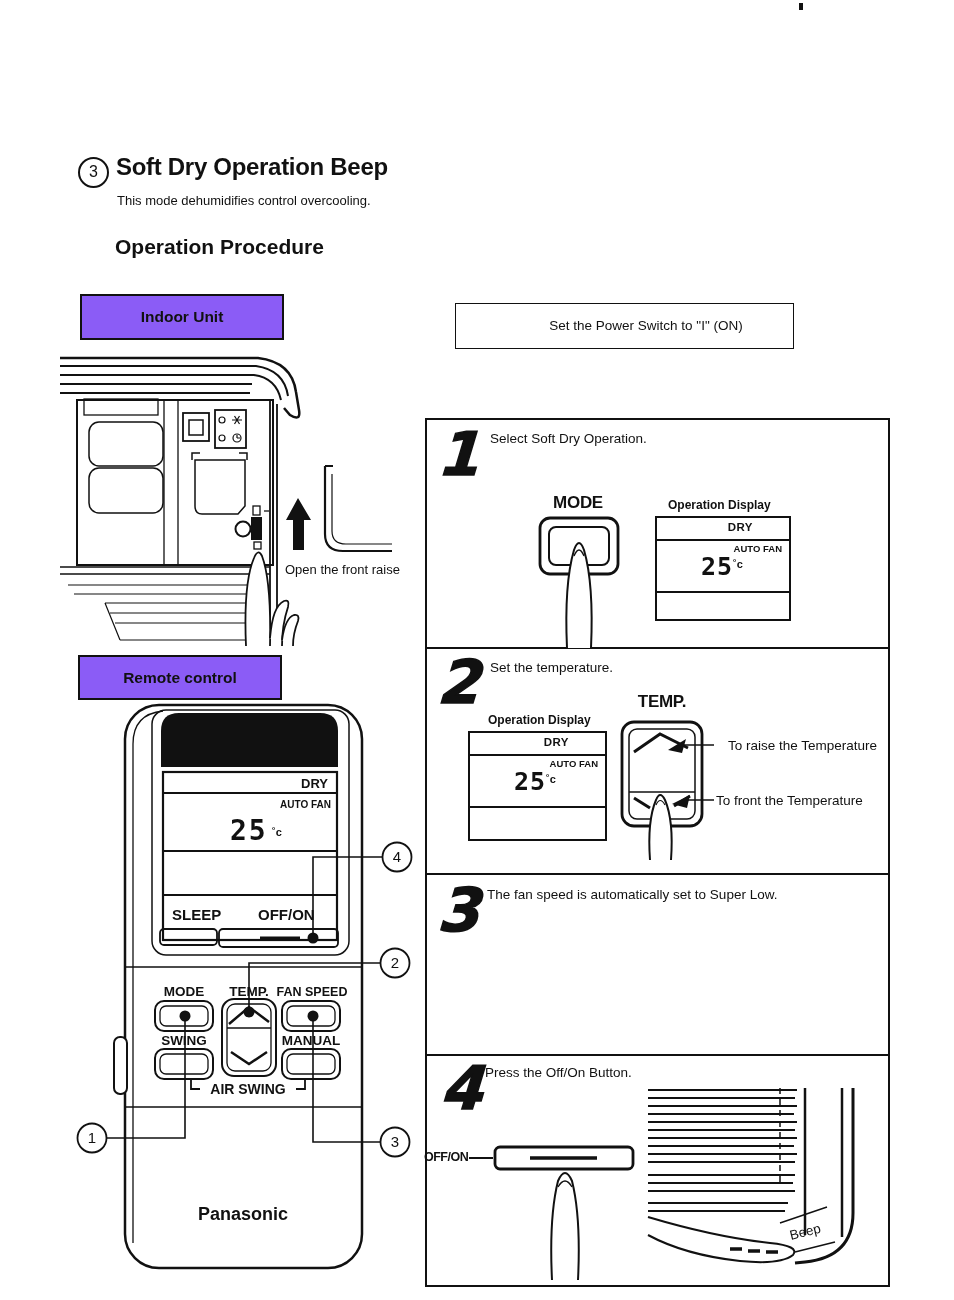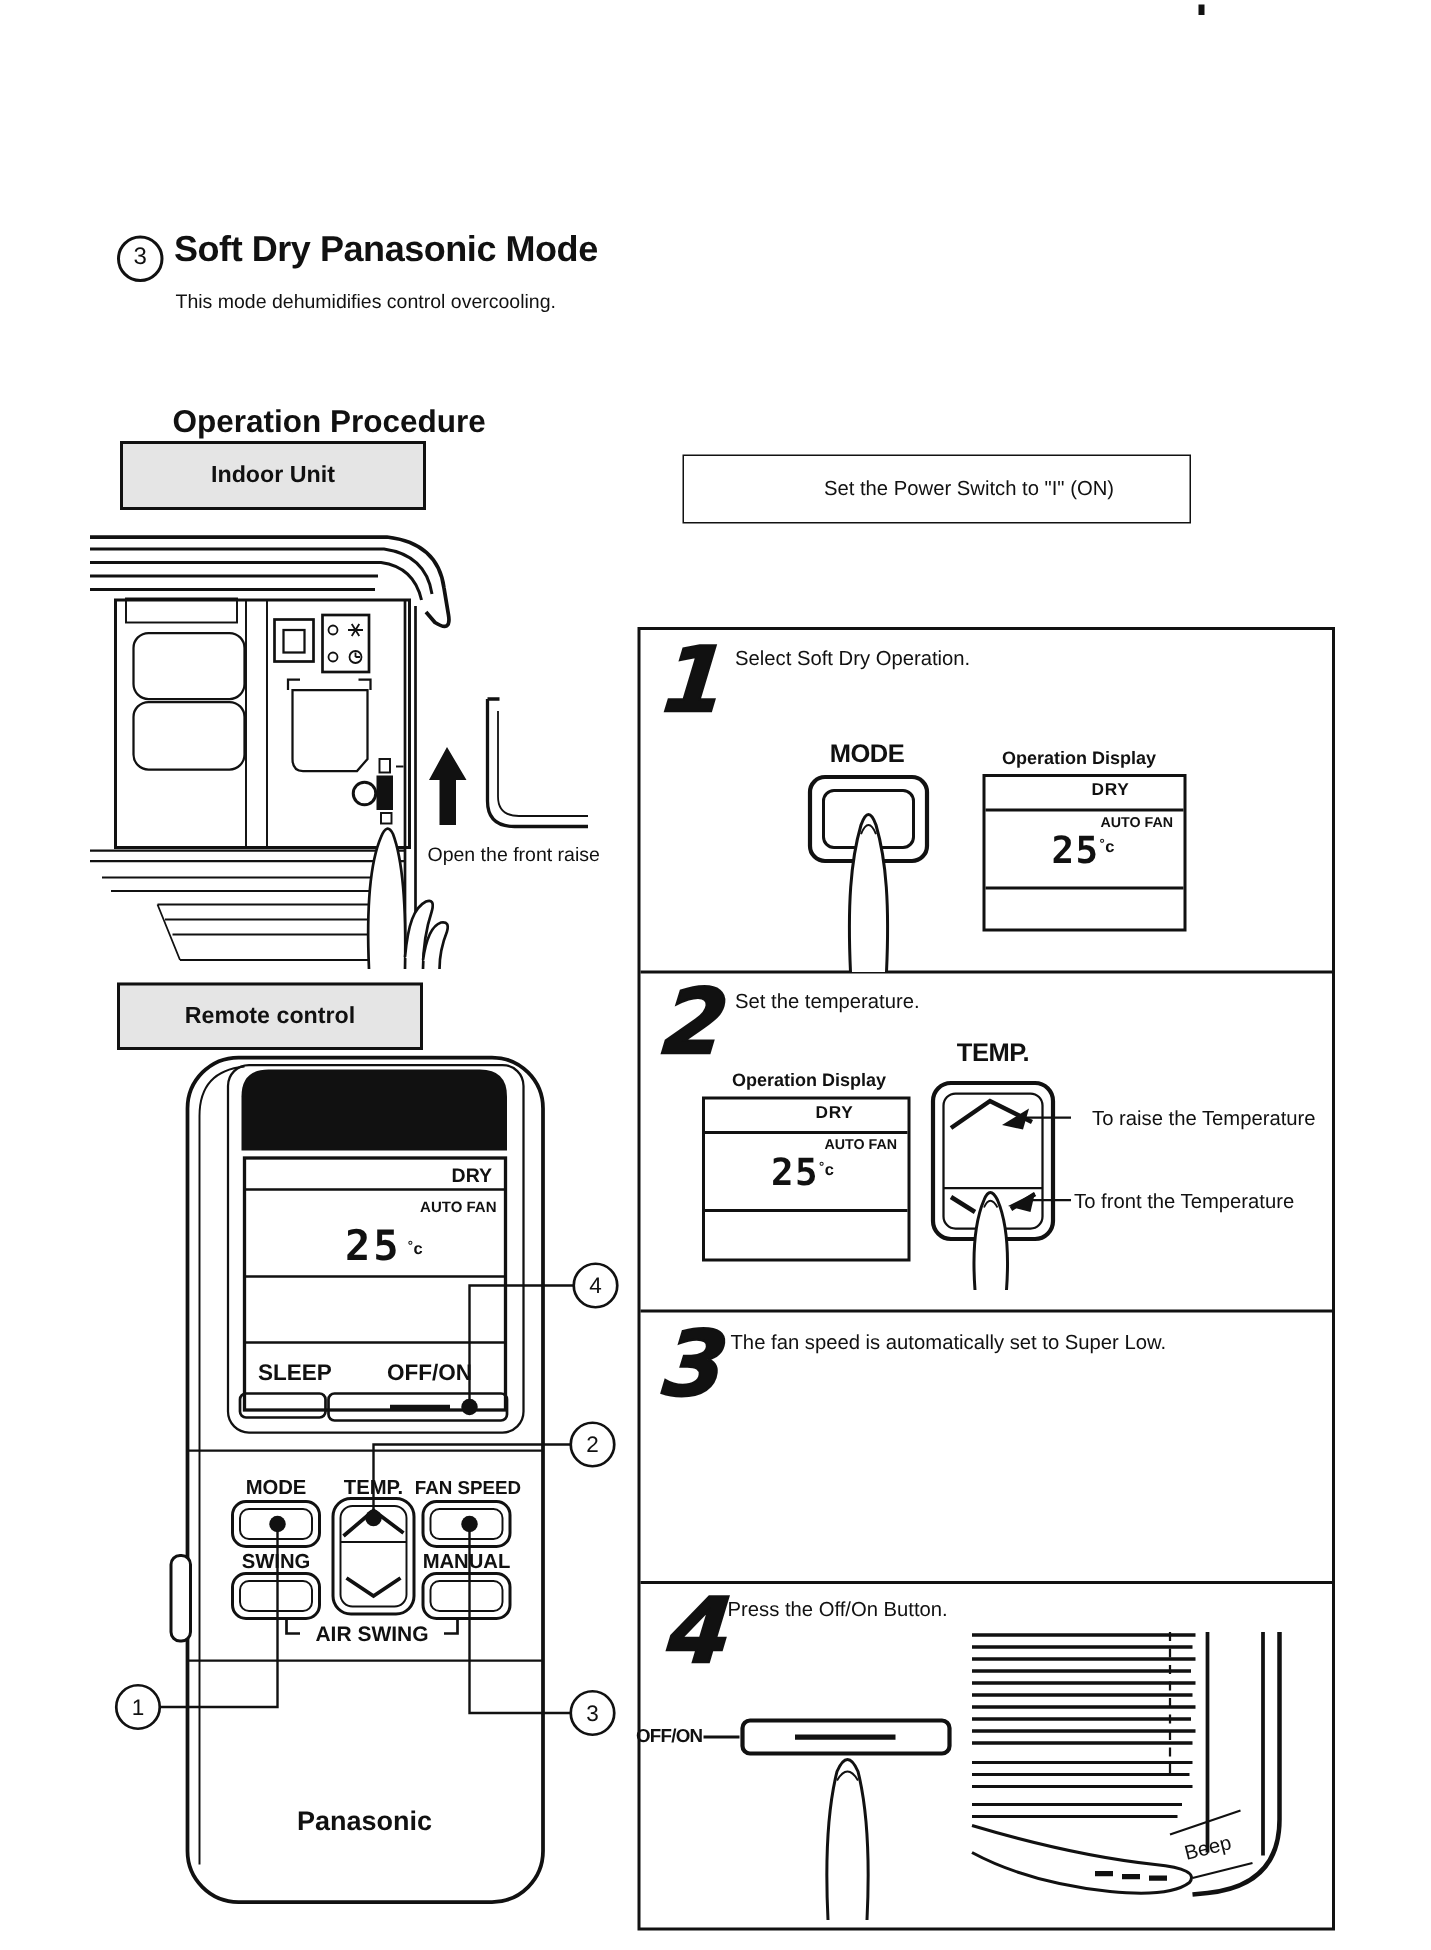--- a/index.html
+++ b/index.html
@@ -1,19 +1,19 @@
 <!DOCTYPE html>
 <html><head>
 <meta charset="utf-8">
 <style>
   html,body{margin:0;padding:0;background:#e8e8e8;}
   .page{position:relative;width:954px;height:1300px;background:#fff;
         font-family:"Liberation Sans",sans-serif;color:#111;overflow:hidden;margin:0 auto;}
   .abs{position:absolute;}
-  .labelbox{border:2px solid #111;text-align:center;font-weight:bold;background:#e5e5e5;}
+  .labelbox{border:2px solid #111;text-align:center;font-weight:bold;background:#8b5cf6;}
   .thinbox{border:1.5px solid #111;text-align:center;background:#fff;}
   .stepnum{font-family:"DejaVu Sans",sans-serif;font-style:italic;font-weight:bold;
            font-size:60px;line-height:1;transform:skewX(-6deg);-webkit-text-stroke:1.5px #111;}
   .steptext{font-size:13.5px;line-height:20px;}
   .biglabel{font-weight:bold;font-size:17px;letter-spacing:-0.3px;text-align:center;}
   .smlabel{font-weight:bold;font-size:12px;}
   .caption{font-size:13px;}
   
   .disp{border:2.5px solid #111;background:#fff;}
   .d-dry{position:absolute;top:3px;right:36px;font-weight:bold;font-size:11.5px;letter-spacing:.5px;}
@@ -32,23 +32,23 @@
 </style>
 </head>
 <body>
 
 <div class="page">
 
   <div class="abs" style="left:799px;top:3px;width:4px;height:7px;background:#111;"></div>
 
   <div class="abs" style="left:78px;top:157px;width:27px;height:27px;border:2px solid #111;border-radius:50%;
        text-align:center;line-height:25px;font-size:16px;">3</div>
-  <div class="abs" style="left:116px;top:153px;font-weight:bold;font-size:24px;letter-spacing:-0.3px;">Soft Dry Panasonic Mode</div>
+  <div class="abs" style="left:116px;top:153px;font-weight:bold;font-size:24px;letter-spacing:-0.3px;">Soft Dry Operation Beep</div>
   <div class="abs caption" style="left:117px;top:193px;">This mode dehumidifies control overcooling.</div>
-  <div class="abs" style="left:115px;top:235px;font-weight:bold;font-size:21px;margin-top:35px;">Operation Procedure</div>
+  <div class="abs" style="left:115px;top:235px;font-weight:bold;font-size:21px;">Operation Procedure</div>
 
   <div class="abs labelbox" style="left:80px;top:294px;width:200px;height:42px;line-height:42px;font-size:15.5px;">Indoor Unit</div>
 
   <div class="abs labelbox" style="left:78px;top:655px;width:200px;height:41px;line-height:41px;font-size:15.5px;">Remote control</div>
 
   <svg class="abs" style="left:60px;top:348px;" width="365" height="298" viewBox="0 0 365 298">
     <g stroke="#111" fill="none" stroke-width="2">
 
       <path d="M0 10 H198 Q232 14 236 44 L239 62 Q241 74 230 67 L224 60" stroke-width="2.5"></path>
       <path d="M0 18 H196 Q224 22 228 48"></path>

